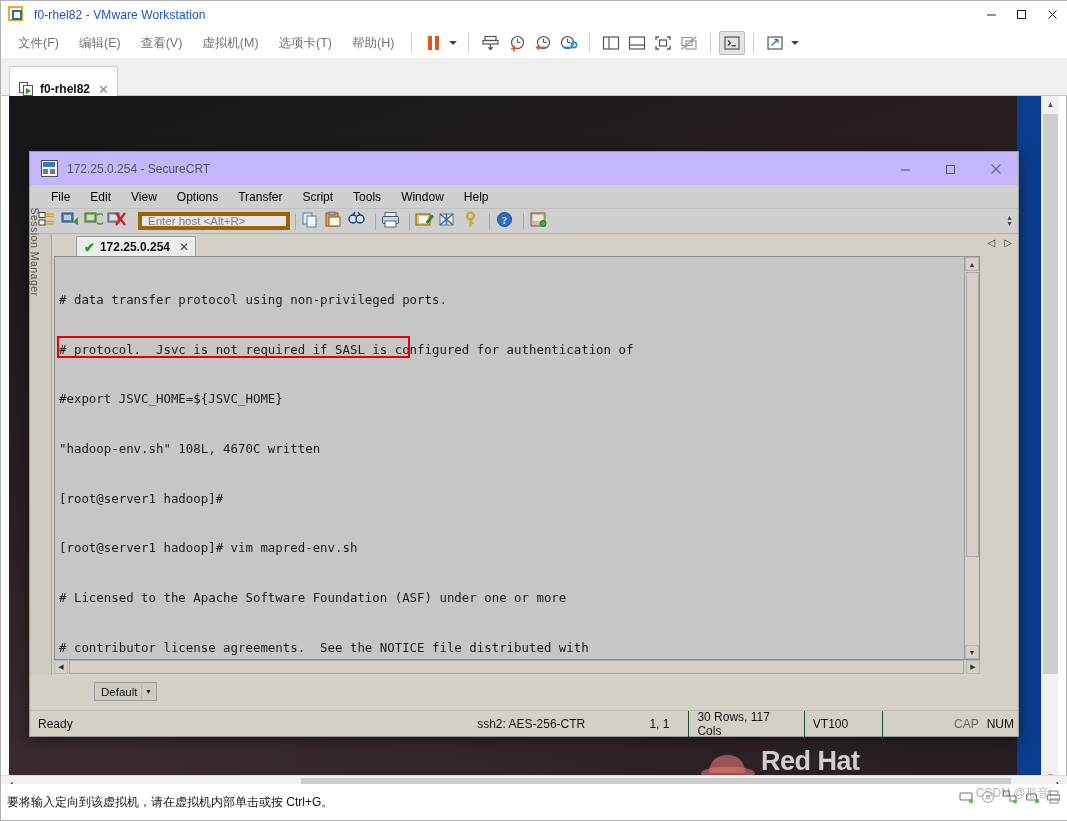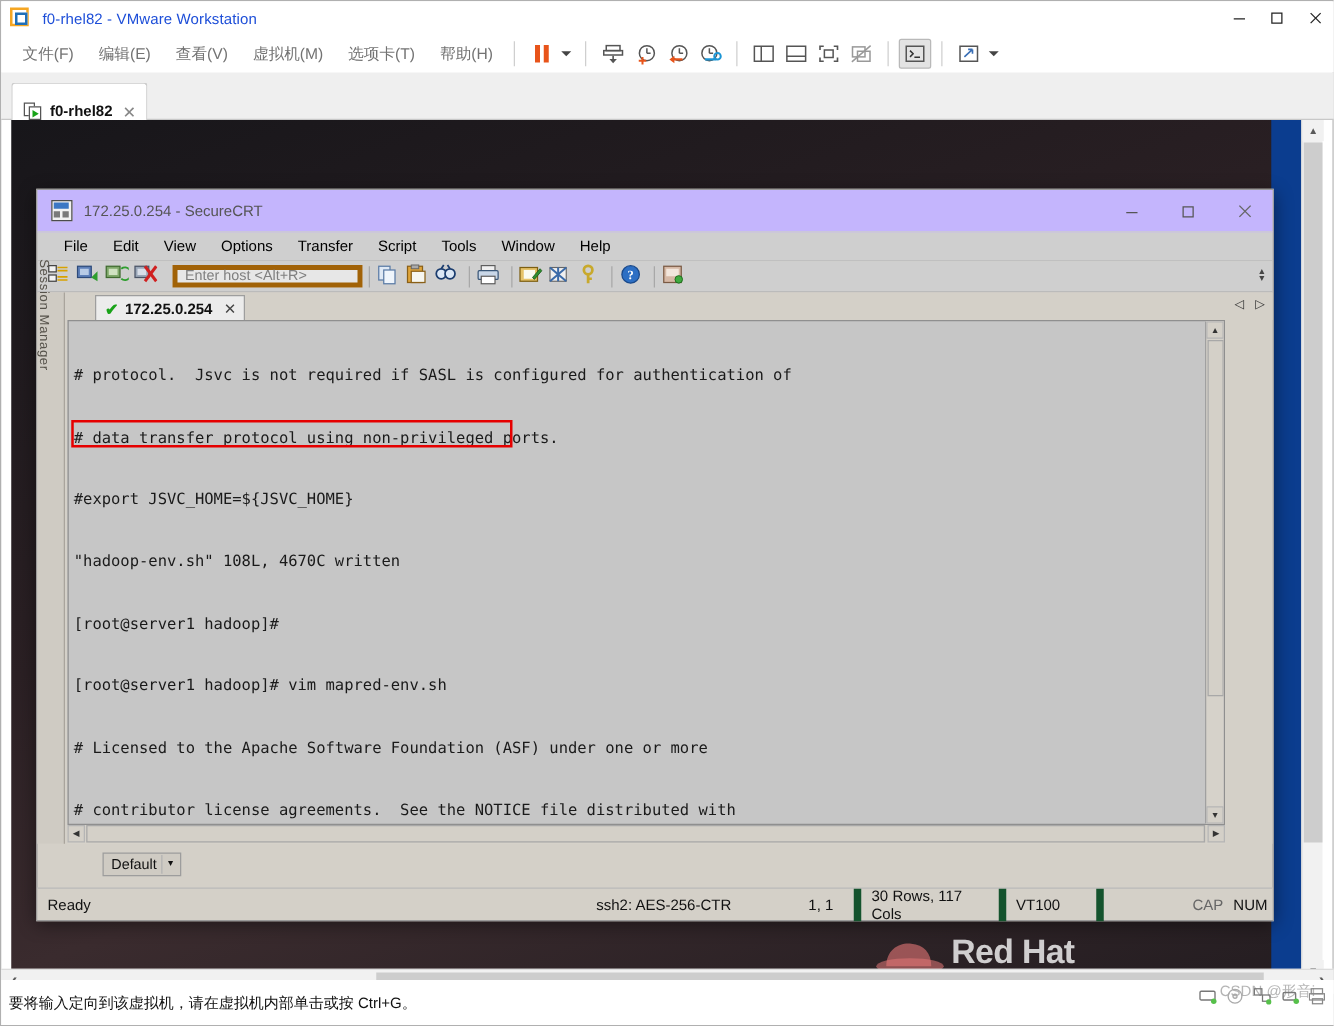--- a/index.html
+++ b/index.html
@@ -298,42 +298,42 @@
 
   
   .red-rect {
     position: absolute;
     border: 2px solid #e60000;
     pointer-events: none;
   }
 
   
   .crt-botbar {
-    position: absolute; left: 0; bottom: 28px; width: 796px; height: 30px;
+    position: absolute; left: 12px; bottom: 28px; width: 796px; height: 30px;
     background: transparent;
   }
   .crt-defaultbox {
     position: absolute; left: 52px; top: 4px; width: 63px; height: 19px;
     background: #cfcbc3; border: 1px solid #9d9d9d;
     display: flex; align-items: center; font-size: 11.5px; color: #111;
     padding-left: 6px;
   }
   .crt-defaultbox .dd {
     position: absolute; right: 1px; top: 1px; width: 14px; height: 15px;
     display: flex; align-items: center; justify-content: center;
     background: #cfcbc3; border-left: 1px solid #b3b3b3; font-size: 7px;
   }
   .crt-statusbar {
     position: absolute; left: 0; bottom: 0; width: 988px; height: 26px;
     background: #d4d0c8; border-top: 1px solid #b9b9b9;
     display: flex; align-items: center; font-size: 12px; color: #111;
   }
   .crt-sb-cell {
     height: 26px; display: flex; align-items: center; padding: 0 8px;
-    border-right: 6px solid #14532d;
+    border-right: 1px solid #14532d;
   }
   .crt-sb-cell.first { border-right: none; }
 
   
   .vm-hscroll {
     position: absolute; left: 0; bottom: 25px; width: 1067px; height: 20px;
     background: #f1f1f1; border-top: 1px solid #dcdcdc;
   }
   .vm-hscroll .arr {
     position: absolute; top: 0; width: 20px; height: 19px;
@@ -689,22 +689,22 @@
             <span class="x">✕</span>
           </div>
           <div class="crt-tabnav">
             <span>◁</span>
             <span>▷</span>
           </div>
         </div>
 
         <div class="crt-term">
           <div class="crt-term-inner">
+            <div class="term-line"># data transfer protocol using non-privileged ports.</div>
             <div class="term-line"># protocol.  Jsvc is not required if SASL is configured for authentication of</div>
-            <div class="term-line"># data transfer protocol using non-privileged ports.</div>
             <div class="term-line">#export JSVC_HOME=${JSVC_HOME}</div>
             <div class="term-line">"hadoop-env.sh" 108L, 4670C written</div>
             <div class="term-line">[root@server1 hadoop]#</div>
             <div class="term-line">[root@server1 hadoop]# vim mapred-env.sh</div>
             <div class="term-line"># Licensed to the Apache Software Foundation (ASF) under one or more</div>
             <div class="term-line"># contributor license agreements.  See the NOTICE file distributed with</div>
             
             
             
             

